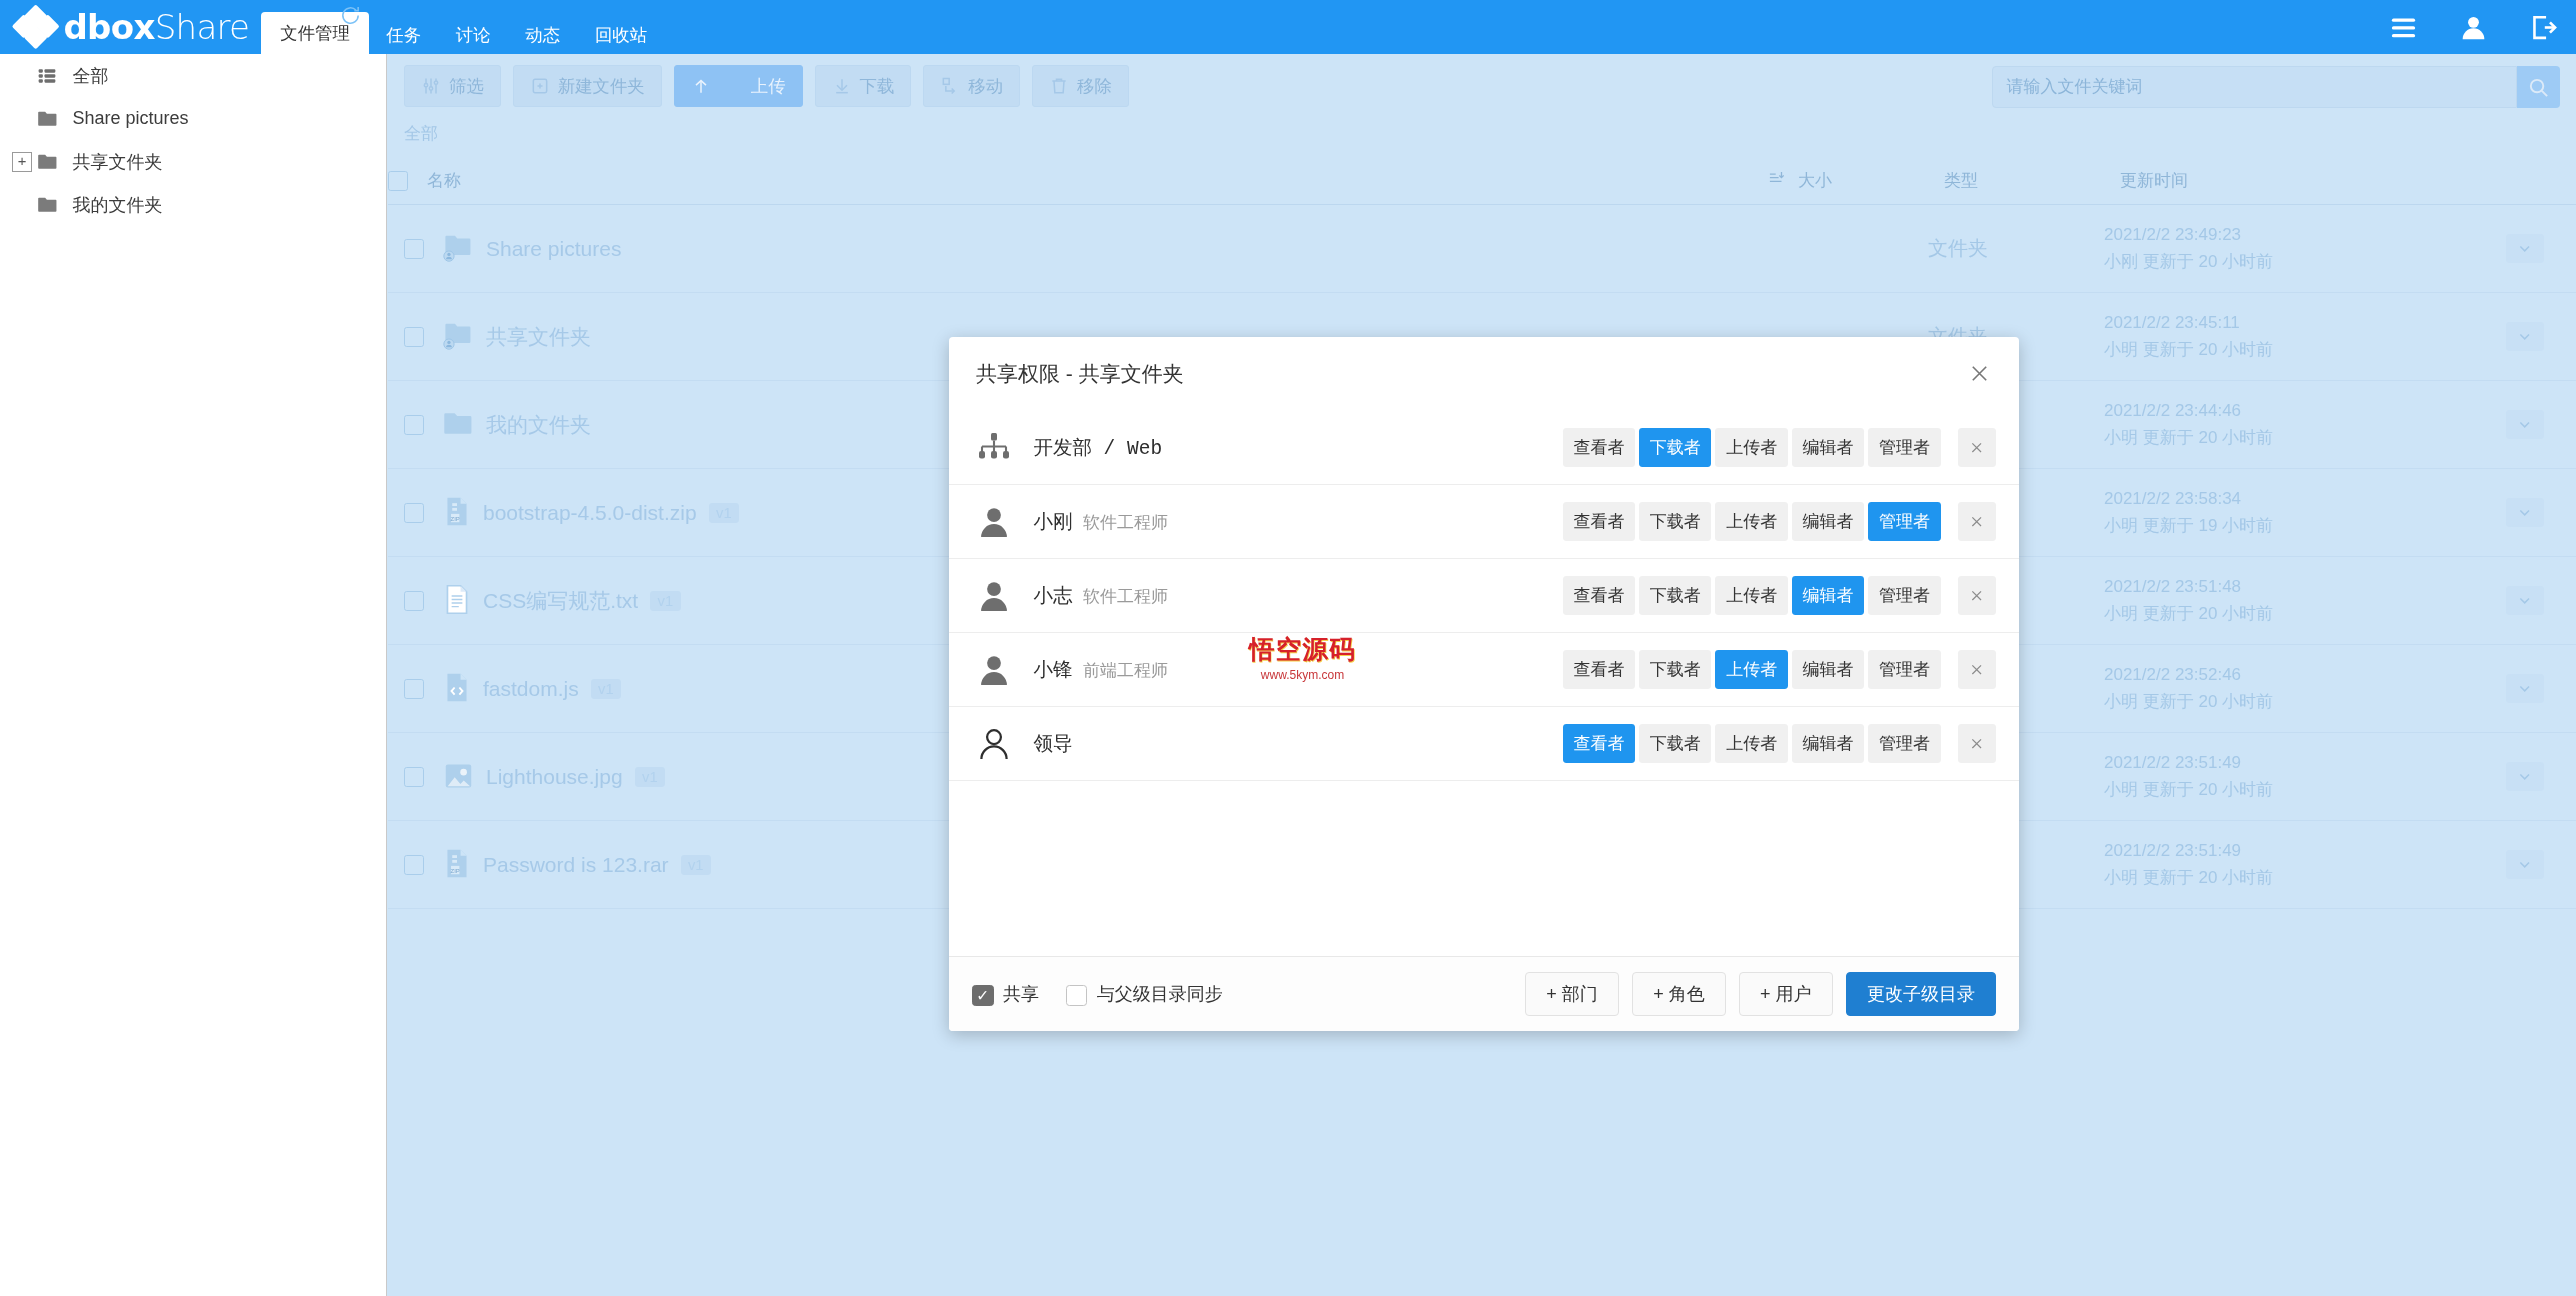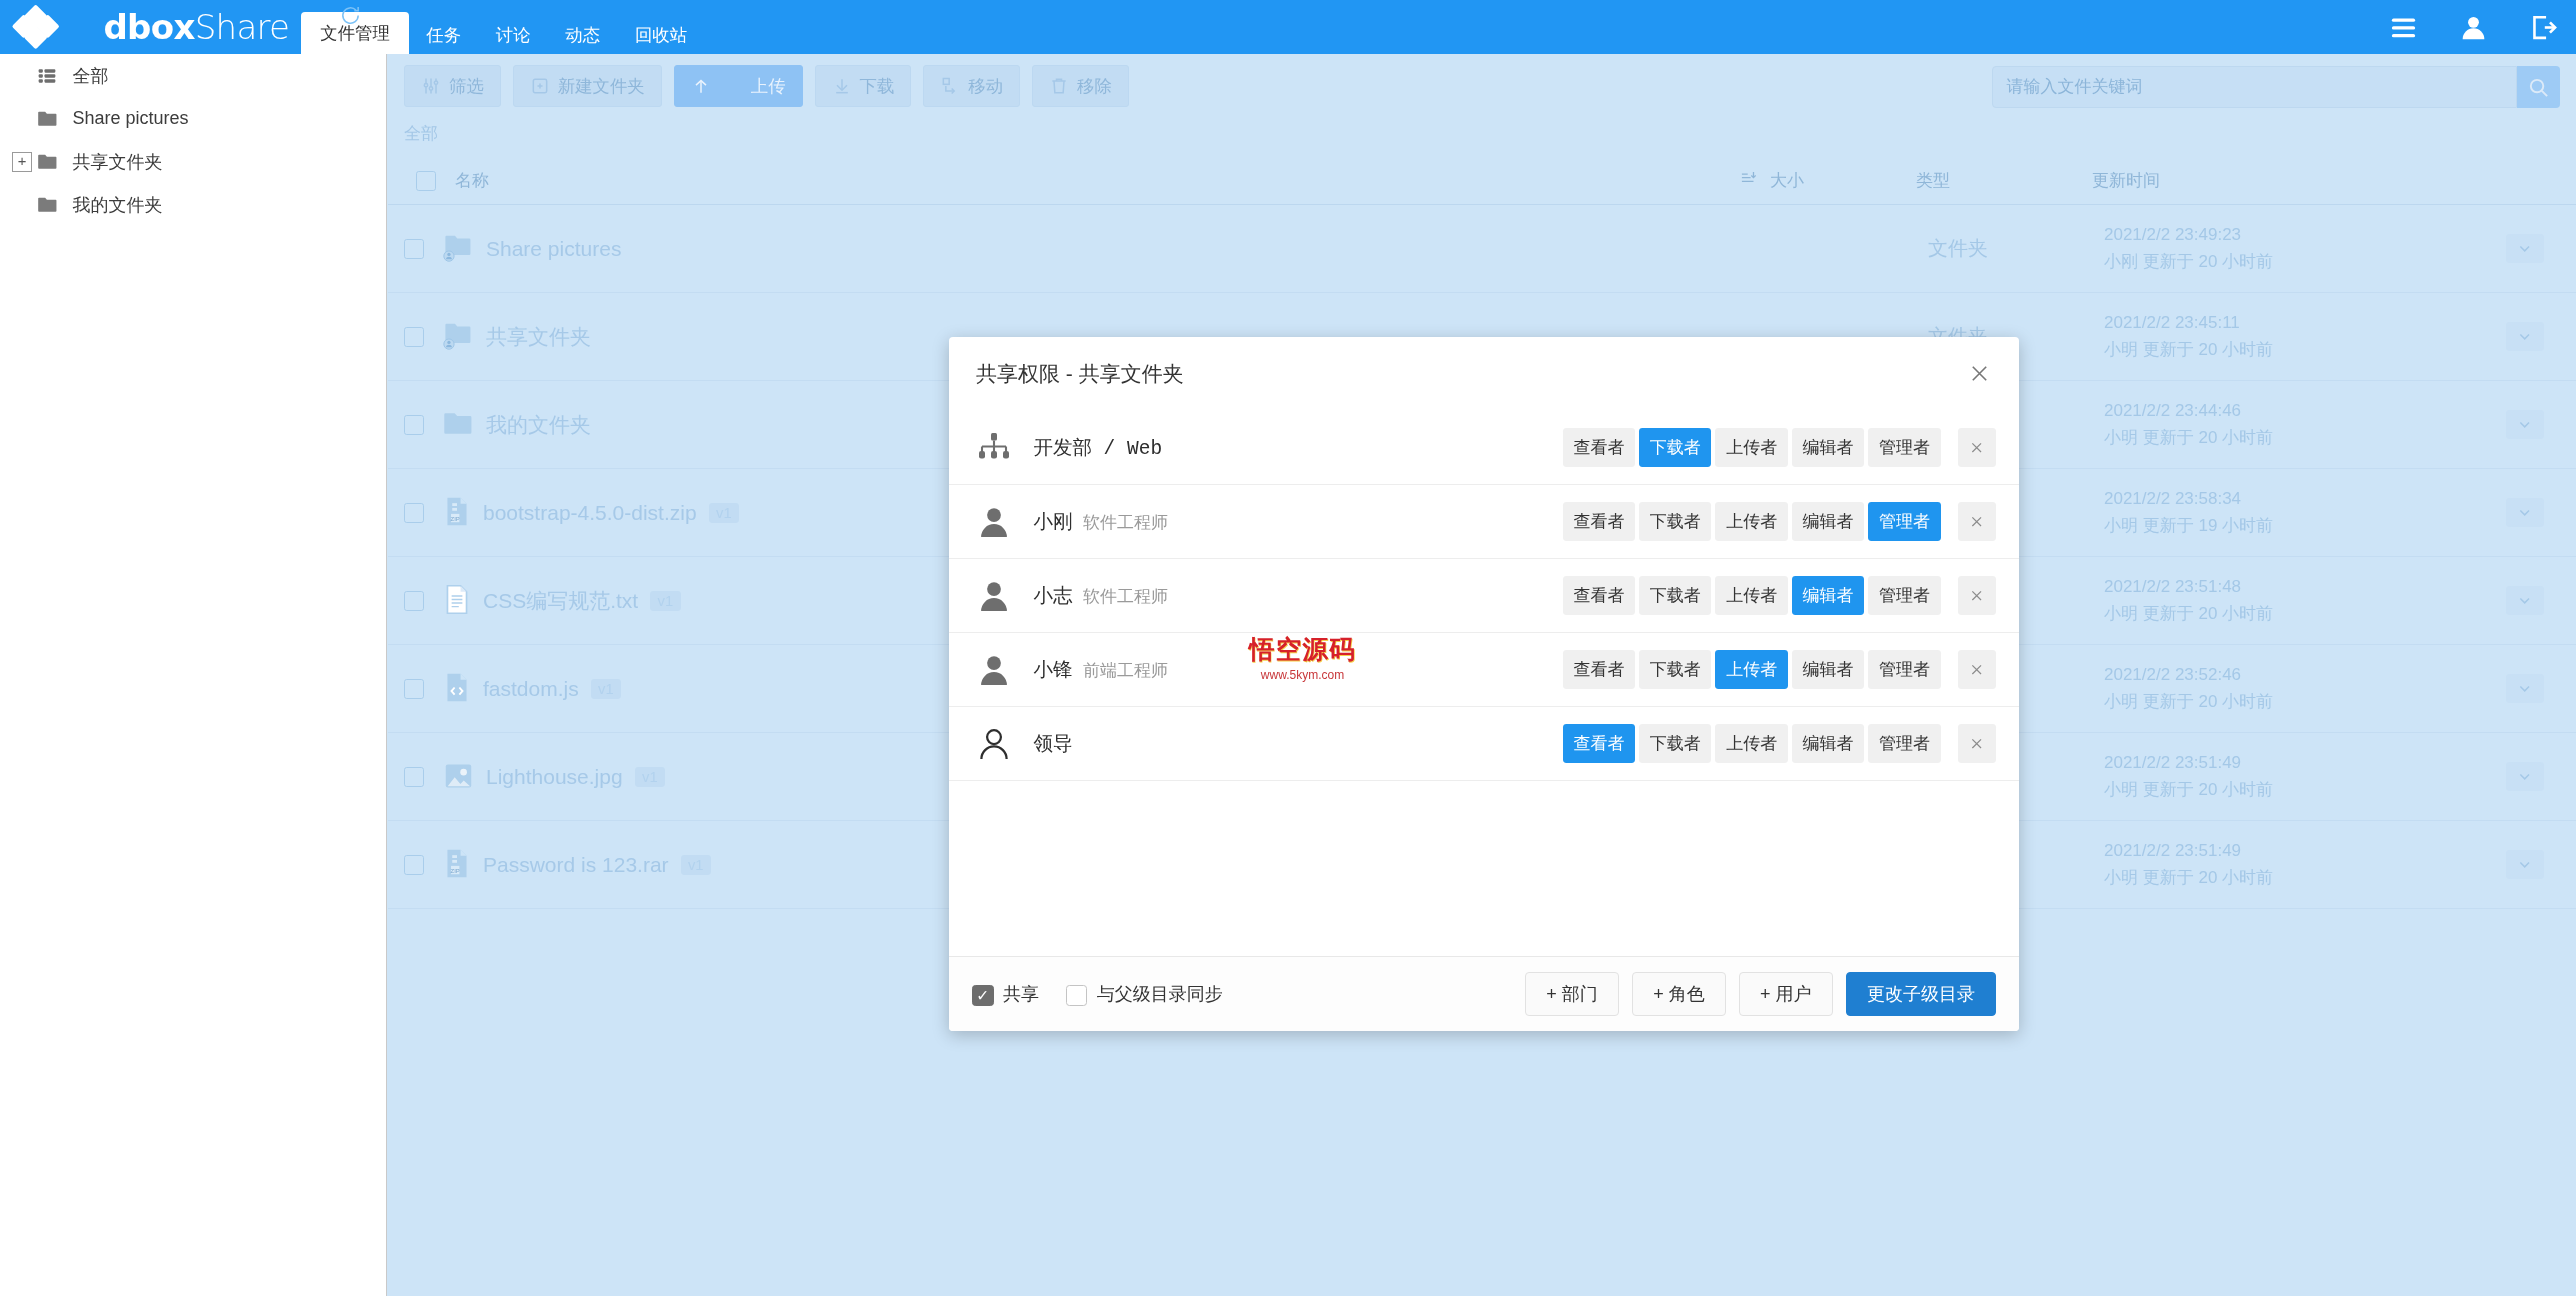--- a/index.html
+++ b/index.html
@@ -8,21 +8,21 @@
     font-family: "Liberation Sans", "DejaVu Sans", sans-serif;
     overflow: hidden; background: #cde4f7;
   }
   #app { position: relative; width: 2576px; height: 1296px; }
 
   
   .topbar {
     position: absolute; top: 0; left: 0; width: 2576px; height: 54px;
     background: #2196f3; display: flex; align-items: flex-end;
   }
-  .brand { display: flex; align-items: center; height: 54px; padding-left: 14.8px; gap: 40px; }
+  .brand { display: flex; align-items: center; height: 54px; padding-left: 14.8px; }
   .brand-logo { width: 42px; height: 40px; position: relative; margin-right: 6.7px; }
   .brand-logo i {
     position: absolute; width: 17.4px; height: 17.4px; background: #fff;
     transform: rotate(45deg); border-radius: 2px;
   }
   .brand-logo i:nth-child(1) { left: 0px;  top: 11.4px; }
   .brand-logo i:nth-child(2) { left: 12px; top: 0.7px; }
   .brand-logo i:nth-child(3) { left: 12px; top: 22px; }
   .brand-logo i:nth-child(4) { left: 24px; top: 11.4px; }
   .brand-text {
@@ -100,21 +100,21 @@
   .search-btn {
     width: 43px; height: 42px; background: #9ecbf5;
     border-radius: 0 4px 4px 0; display: flex;
     align-items: center; justify-content: center; cursor: pointer;
   }
   .breadcrumb {
     font-size: 17px; color: #a3c7e7; padding: 4px 0 12px 16px;
   }
   .table-head {
     display: flex; align-items: center; height: 48px;
-    border-bottom: 1.3px solid #bcd7ef; padding: 0 28px;
+    border-bottom: 1.3px solid #bcd7ef; padding: 0 0;
     font-size: 17px; color: #8fb6d8;
   }
   .col-check { width: 39px; flex: none; }
   .col-name  { flex: 1; }
   .col-sort  { width: 31px; flex: none; }
   .col-size  { width: 146px; flex: none; }
   .col-type  { width: 176px; flex: none; }
   .col-time  { width: 402px; flex: none; }
   .col-more  { width: 54px; flex: none; }
   .chk {

